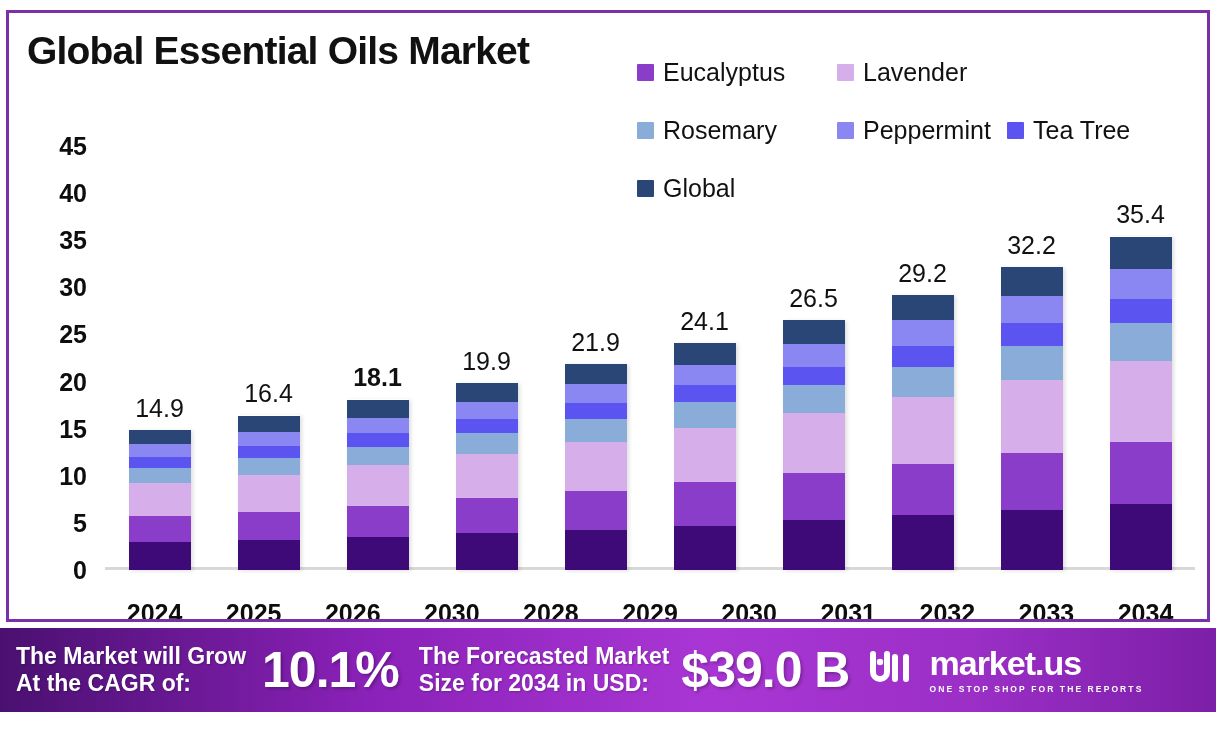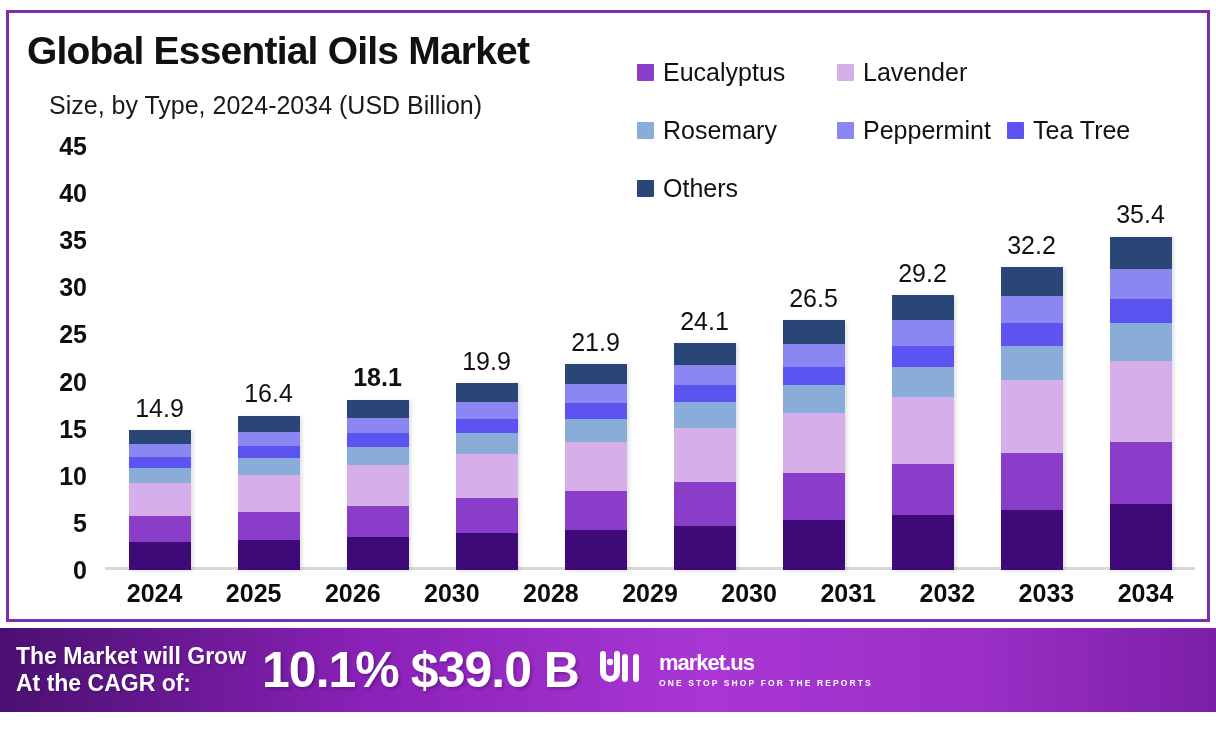--- a/index.html
+++ b/index.html
@@ -126,21 +126,21 @@
     position: absolute;
     left: 0; width: 100%;
     text-align: center;
     font-size: 25px;
     color: #111111;
     white-space: nowrap;
   }
 
   #xlabels {
     position: absolute;
-    left: 96px; top: 566px;
+    left: 96px; top: 586px;
     width: 1090px;
     display: flex;
   }
   .xlabel {
     flex: 1 1 0;
     text-align: center;
     font-size: 25px;
     font-weight: 800;
     color: #0d0d0d;
   }
@@ -177,21 +177,21 @@
 
   #logo {
     display: flex;
     align-items: center;
     gap: 10px;
     margin-left: 18px;
   }
   #logo-mark { flex: 0 0 auto; }
   #logo-text-wrap { display: flex; flex-direction: column; }
   #logo-word {
-    font-size: 22px;
+    font-size: 34px;
     font-weight: 900;
     letter-spacing: -1px;
     line-height: 1;
     color: #ffffff;
   }
   #logo-tagline {
     font-size: 8.5px;
     font-weight: 700;
     letter-spacing: 2.1px;
     color: #ffffff;
@@ -200,21 +200,20 @@
   }
 </style>
 </head>
 <body>
 
 <div id="root">
 
   <div id="card">
 
     <div id="title">Global Essential Oils Market</div>
-    <div id="subtitle">Size, by Type, 2024-2034 (USD Billion)</div>
 
     <div id="legend">
         <div class="legend-row">
           <div class="legend-item c1">
             <span class="swatch" style="background: rgb(138, 61, 200);"></span>
             <span class="legend-label">Eucalyptus</span>
           </div>
           <div class="legend-item c2">
             <span class="swatch" style="background: rgb(214, 174, 234);"></span>
             <span class="legend-label">Lavender</span>
@@ -230,21 +229,21 @@
             <span class="legend-label">Peppermint</span>
           </div>
           <div class="legend-item c1">
             <span class="swatch" style="background: rgb(91, 84, 240);"></span>
             <span class="legend-label">Tea Tree</span>
           </div>
         </div>
         <div class="legend-row">
           <div class="legend-item c0">
             <span class="swatch" style="background: rgb(42, 70, 119);"></span>
-            <span class="legend-label">Others</span>
+            <span class="legend-label">Global</span>
           </div>
         </div>
       </div>
 
     <div id="plot">
       <div id="yticks">
           <div class="ytick" style="top: 0px;">45</div>
           <div class="ytick" style="top: 47.1111px;">40</div>
           <div class="ytick" style="top: 94.2222px;">35</div>
           <div class="ytick" style="top: 141.333px;">30</div>
@@ -395,20 +394,24 @@
       </div>
 
   </div>
 
   <div id="banner">
     <div class="b-label" id="cagr-label">
       <div>The Market will Grow</div>
       <div>At the CAGR of:</div>
     </div>
     <div class="b-big" id="cagr-value">10.1%</div>
+    <div class="b-label" id="forecast-label">
+      <div>The Forecasted Market</div>
+      <div>Size for 2034 in USD:</div>
+    </div>
     <div class="b-big" id="forecast-value">$39.0 B</div>
 
     <div id="logo">
       <span id="logo-mark">
         <svg width="52" height="40" viewBox="0 0 52 40" aria-hidden="true">
           <path d="M6 6 L6 24 A7 7 0 0 0 20 24 L20 6" fill="none" stroke="#ffffff" stroke-width="6" stroke-linecap="round"></path>
           <rect x="25" y="6" width="6" height="28" rx="3" fill="#ffffff"></rect>
           <rect x="36" y="6" width="6" height="28" rx="3" fill="#ffffff"></rect>
           <circle cx="13" cy="14" r="3.2" fill="#ffffff"></circle>
         </svg>

